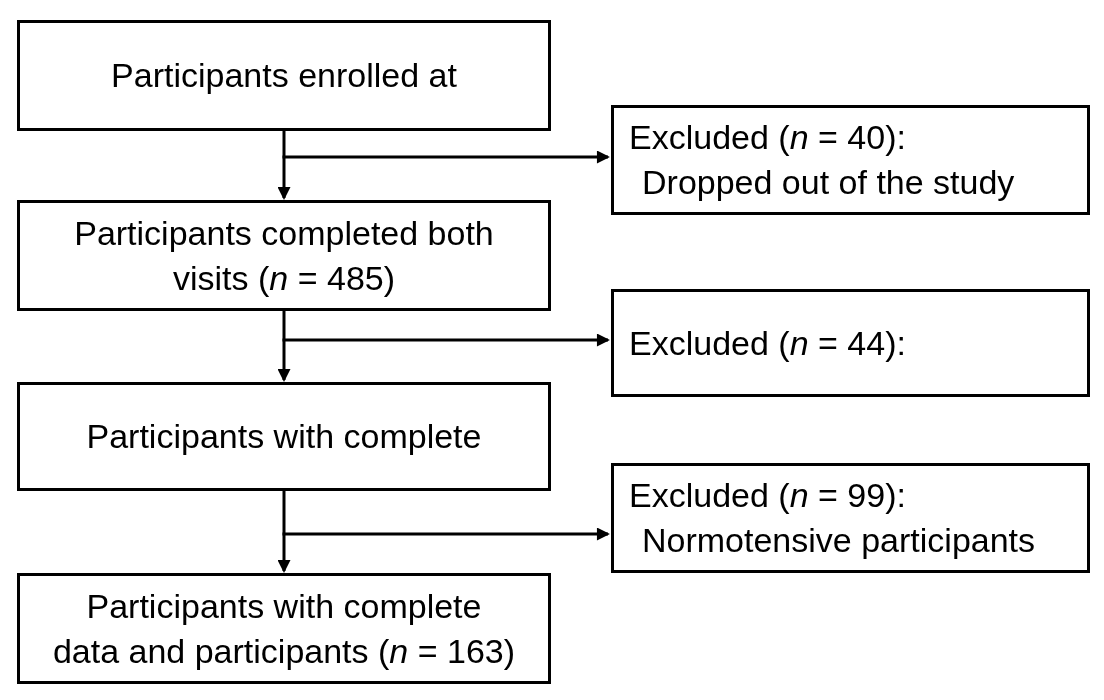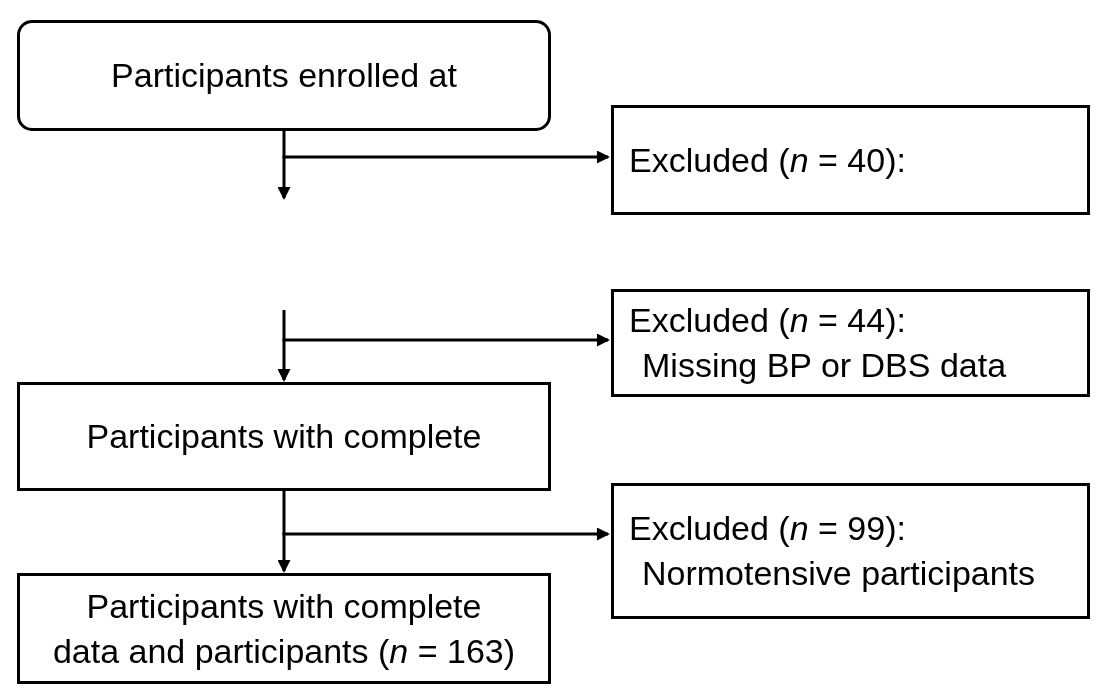--- a/index.html
+++ b/index.html
@@ -49,27 +49,27 @@
     text-align: left;
     padding-left: 15px;
     padding-right: 4px;
   }
   .excl-box .reason-line {
     text-indent: 13px;
   }
   .nvar {
     font-style: italic;
   }
-  #box1 { top: 20px;  height: 111px; border-radius: 15px; }
+  #box1 { top: 20px;  height: 111px; }
   #box2 { top: 200px; height: 111px; }
   #box3 { top: 382px; height: 109px; }
   #box4 { top: 573px; height: 111px; }
   #excl1 { top: 105px; height: 110px; }
   #excl2 { top: 289px; height: 108px; }
-  #excl3 { top: 483px; height: 136px; }
+  #excl3 { top: 463px; height: 110px; }
 </style>
 </head>
 <body>
 
 <div class="stage">
 
   <svg class="connectors" viewBox="0 0 1104 700" xmlns="http://www.w3.org/2000/svg">
     <defs>
       <marker id="arrowhead" viewBox="0 0 10 10" refX="8.5" refY="5" markerWidth="15" markerHeight="13" markerUnits="userSpaceOnUse" orient="auto">
         <path d="M0,0 L10,5 L0,10 Z" fill="#000000"></path>
@@ -80,37 +80,41 @@
     <line x1="284" y1="310" x2="284" y2="380" stroke="#000000" stroke-width="3" marker-end="url(#arrowhead)"></line>
     <line x1="282.5" y1="340" x2="608" y2="340" stroke="#000000" stroke-width="3" marker-end="url(#arrowhead)"></line>
     <line x1="284" y1="490" x2="284" y2="571" stroke="#000000" stroke-width="3" marker-end="url(#arrowhead)"></line>
     <line x1="282.5" y1="534" x2="608" y2="534" stroke="#000000" stroke-width="3" marker-end="url(#arrowhead)"></line>
   </svg>
 
   <div id="box1" class="box main-box">
     <div class="line"><span>Participants enrolled at</span></div>
   </div>
 
+  <div id="box2" class="box main-box">
+    <div class="line"><span>Participants completed both</span></div>
+    <div class="line"><span>visits (</span><span class="nvar">n</span><span> = 485)</span></div>
+  </div>
 
   <div id="box3" class="box main-box">
     <div class="line"><span>Participants with complete</span></div>
   </div>
 
   <div id="box4" class="box main-box">
     <div class="line"><span>Participants with complete</span></div>
     <div class="line"><span>data and participants (</span><span class="nvar">n</span><span> = 163)</span></div>
   </div>
 
   <div id="excl1" class="box excl-box">
     <div class="line"><span>Excluded (</span><span class="nvar">n</span><span> = 40):</span></div>
+    <div class="line reason-line"><span>Dropped out of the study</span></div>
   </div>
 
   <div id="excl2" class="box excl-box">
     <div class="line"><span>Excluded (</span><span class="nvar">n</span><span> = 44):</span></div>
-    <div class="line reason-line"><span>Missing BP or DBS data</span></div>
   </div>
 
   <div id="excl3" class="box excl-box">
     <div class="line"><span>Excluded (</span><span class="nvar">n</span><span> = 99):</span></div>
     <div class="line reason-line"><span>Normotensive participants</span></div>
   </div>
 
 </div>
 
 </body></html>

